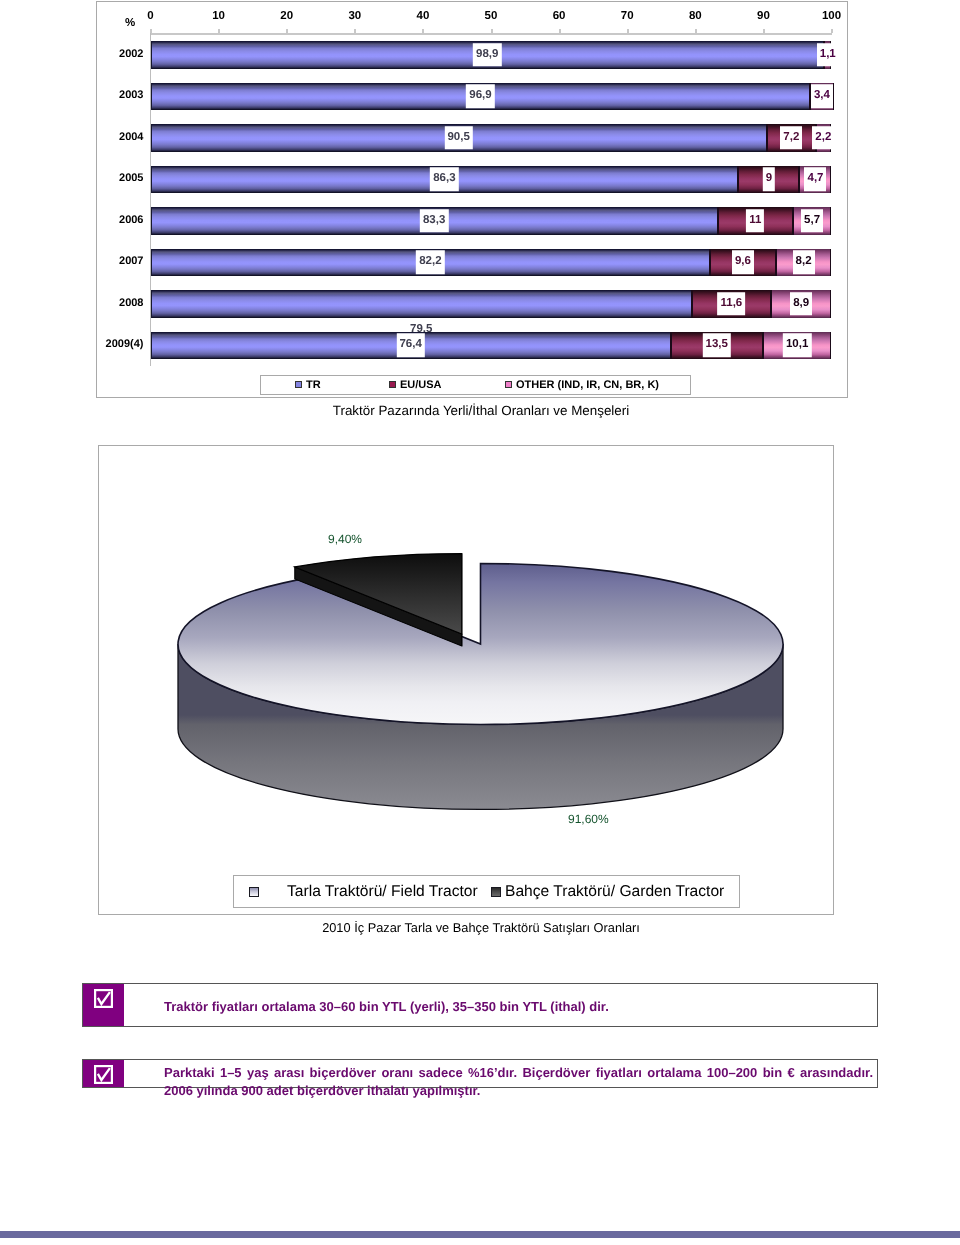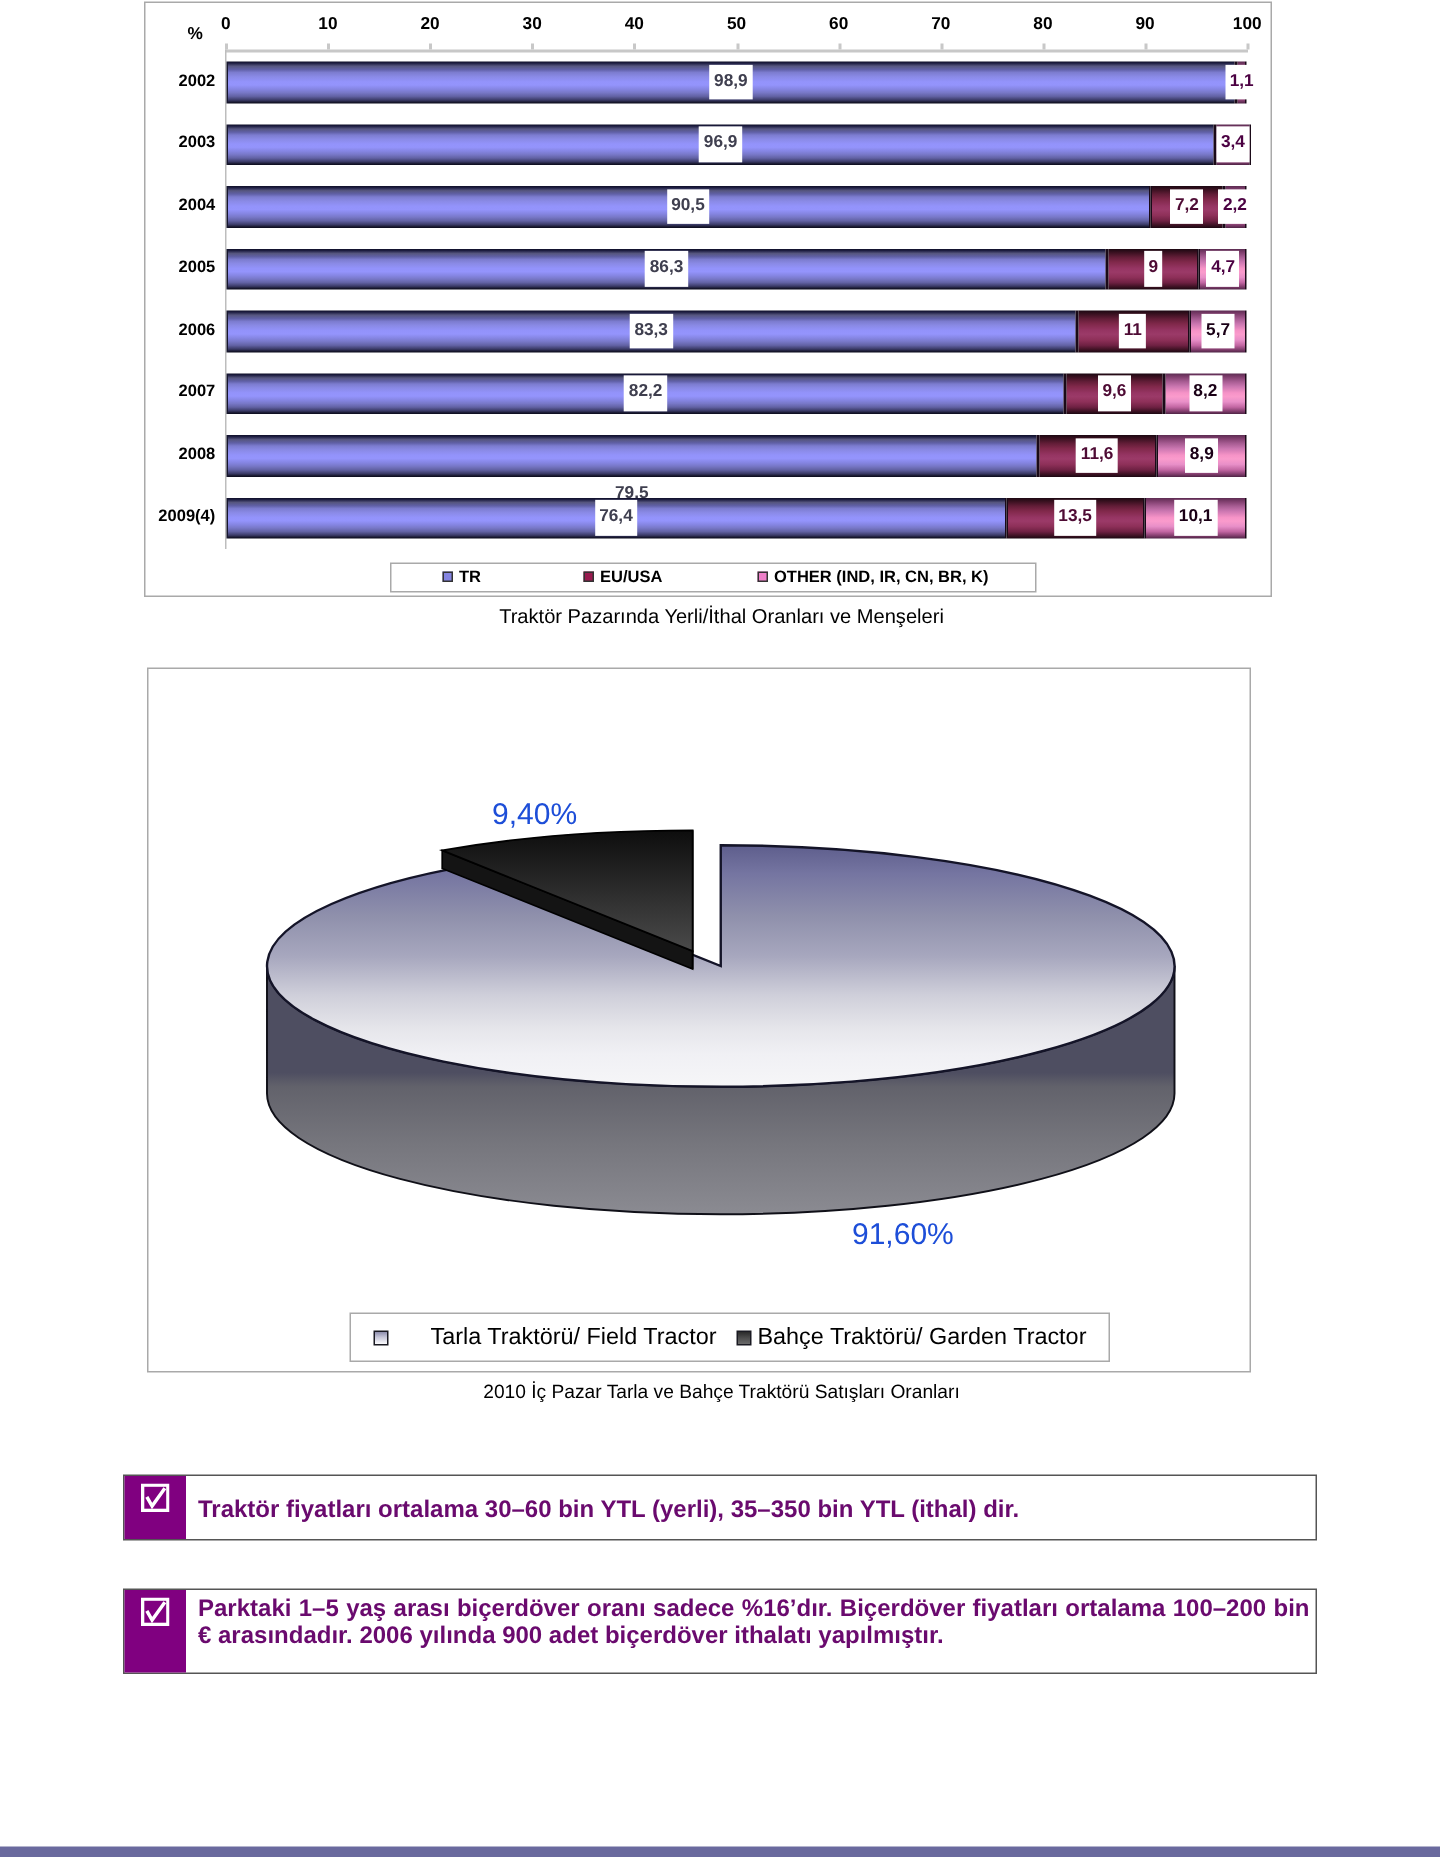--- a/index.html
+++ b/index.html
@@ -38,32 +38,32 @@
 
   
   #piebox{position:absolute;left:98px;top:445px;width:736px;height:470px;border:1px solid #a9a9a9;background:#fff;box-sizing:border-box;}
   #pie-svg{position:absolute;left:-1px;top:-1px;}
   #pie-caption{position:absolute;left:1px;top:920px;width:960px;text-align:center;font-size:12.8px;color:#000;}
   #pie-legend{position:absolute;left:134px;top:429px;width:507px;height:33px;border:1px solid #a9a9a9;background:#fff;box-sizing:border-box;}
   .plg-item{position:absolute;display:flex;align-items:center;font-size:15.6px;color:#000;top:50%;transform:translateY(-50%);white-space:nowrap;}
   .plg-sw{width:10px;height:10px;border:1.6px solid #1a1a22;margin-right:4px;box-sizing:border-box;flex:0 0 10px;}
   .plg-sw.a{background:linear-gradient(to bottom,#8e8eae 0%,#c8c8da 45%,#fbfbfd 100%);}
   .plg-sw.b{background:linear-gradient(to bottom,#2a2a2a 0%,#4d4d4d 50%,#6a6a6a 100%);}
-  .pie-val{position:absolute;font-size:20px;color:#1d4ed8;white-space:nowrap;line-height:1;}
+  .pie-val{position:absolute;font-size:12px;color:#14532d;white-space:nowrap;line-height:1;}
   #pie-val-0{left:469px;top:367px;}
   #pie-val-1{left:229px;top:87px;}
 
   
   .callout{position:absolute;left:82px;box-sizing:border-box;border:1px solid #555555;display:flex;background:#fff;}
   .callout .chk{width:41px;flex:0 0 41px;box-sizing:border-box;background:#800080;display:flex;align-items:flex-start;justify-content:flex-start;padding-top:4.5px;padding-left:11px;}
   .chkicon{display:block;}
-  .callout .ctext{flex:1;padding:5.5px 4px 5px 8px;color:#6a0a6e;font-size:16px;font-weight:bold;line-height:18.4px;text-align:justify;}
+  .callout .ctext{flex:1;padding:5.5px 4px 5px 8px;color:#6a0a6e;font-size:13px;font-weight:bold;line-height:18.4px;text-align:justify;margin-left:32px;}
   #callout-0{top:983px;width:796px;height:44px;}
   #callout-0 .ctext{padding-top:13.5px;}
-  #callout-1{top:1059px;width:796px;height:57px;}
+  #callout-1{top:1059px;width:796px;height:29px;}
   #callout-1 .ctext{padding-top:3.5px;}
   #footerbar{position:absolute;left:0;top:1231px;width:960px;height:7px;background:#6a6a9e;}
 </style>
 </head>
 <body>
 
 <div class="page">
 
   <div id="barchart">
     <div id="bc-inner">

